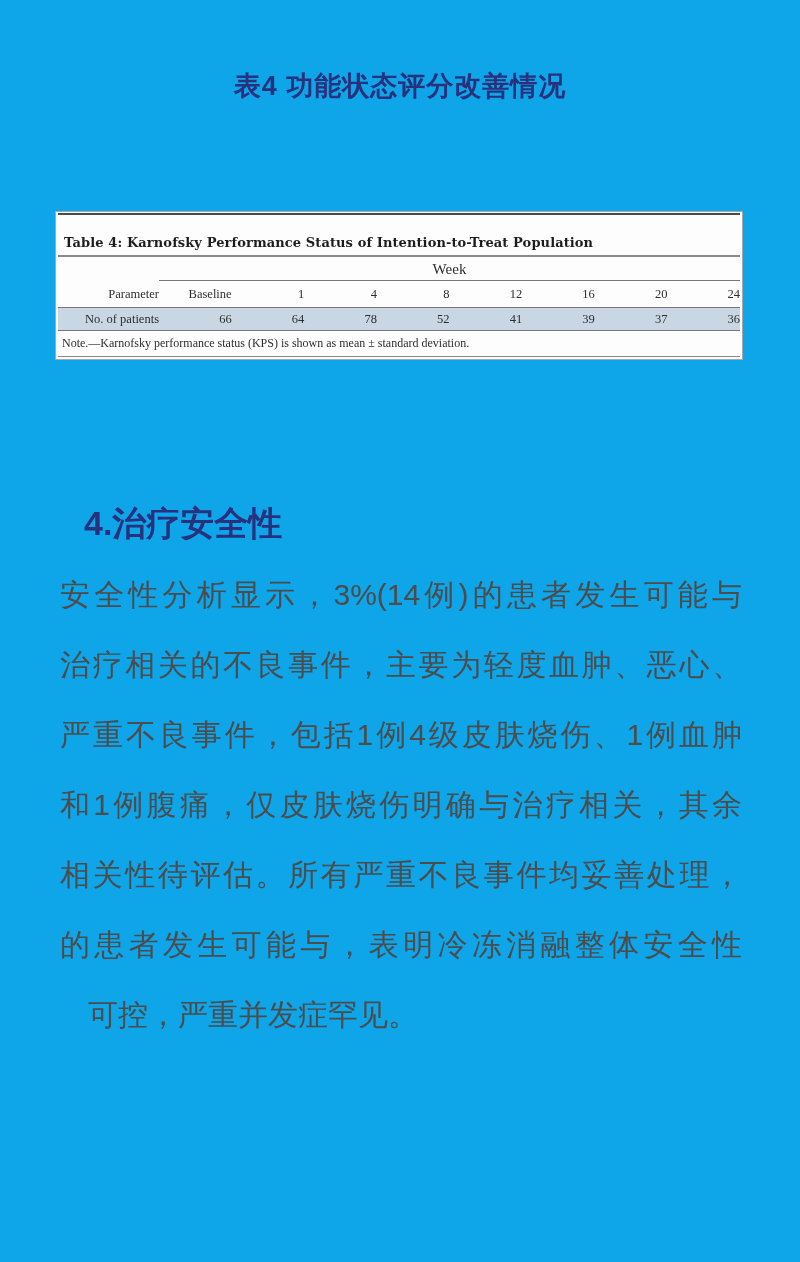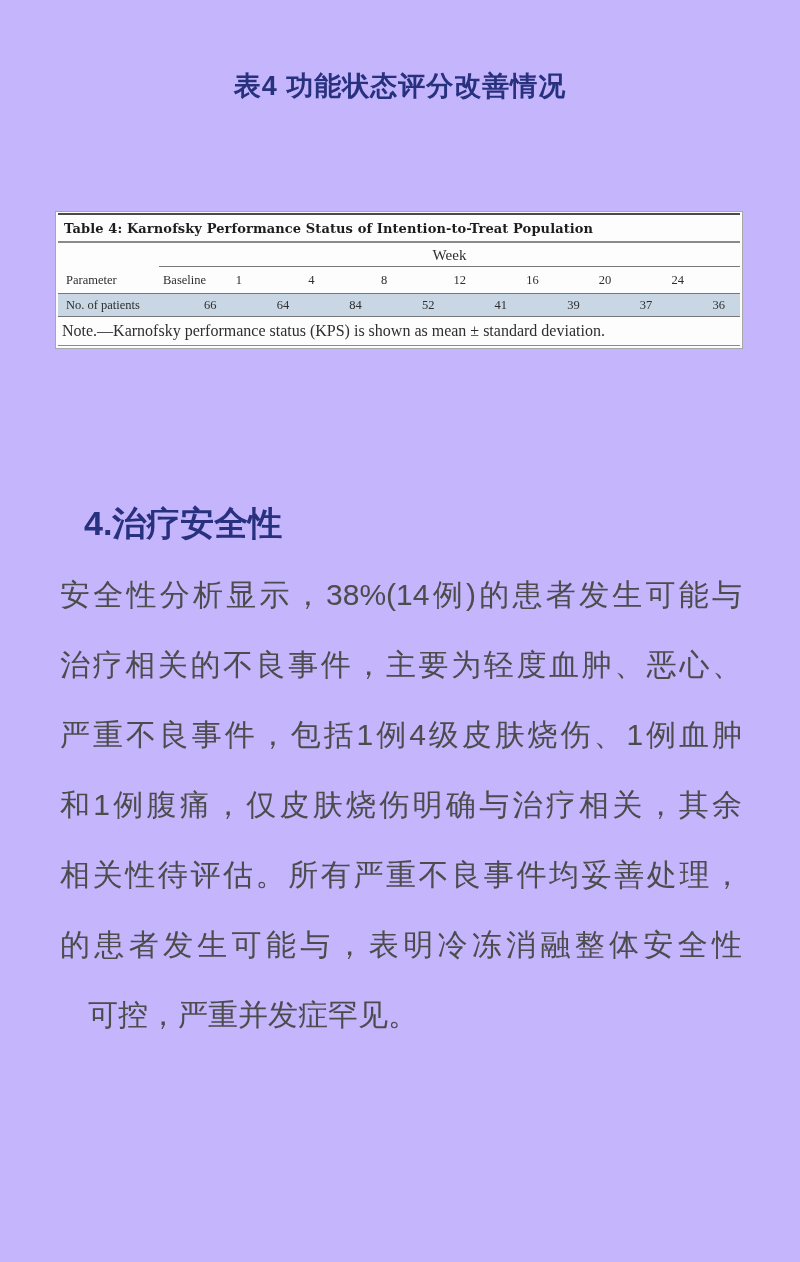--- a/index.html
+++ b/index.html
@@ -1,53 +1,53 @@
 <!DOCTYPE html>
 <html><head>
 <meta charset="utf-8">
 <style>
   html,body{margin:0;padding:0;background:#ffffff;}
   .page{
-    position:relative;width:800px;height:1262px;background:#c4b5fd;
+    position:relative;width:800px;height:1262px;background:#0ea5e9;
     font-family:"Liberation Sans",sans-serif;overflow:hidden;
   }
   
   .doc-title{
     position:absolute;top:70px;left:0;width:800px;
     text-align:center;font-size:27px;font-weight:700;line-height:32px;
     color:#27317d;letter-spacing:1px;
   }
   
   .tbl-box{
     position:absolute;left:55px;top:211px;width:688px;
     border:1px solid #a8a8a8;background:#fdfdfd;
     font-family:"Liberation Serif",serif;color:#333;
     box-sizing:border-box;padding:0 0 2px 0;
   }
   .tbl-inner{border-top:2px solid #4a4a4a;margin:1px 2px 0 2px;}
   .tbl-title{
     font-family:"DejaVu Serif",serif;font-weight:700;font-size:13px;
-    color:#1d1d1d;padding:6px 6px 5px 6px;letter-spacing:.1px;
+    color:#1d1d1d;padding:20px 6px 5px 6px;letter-spacing:.1px;
     border-bottom:2px solid #8a8a8a;
   }
   .tbl-spanner{
     margin-left:101px;text-align:center;font-size:15px;color:#2e2e2e;
     padding:4px 0 2px 0;border-bottom:1px solid #777;
   }
-  .tbl-grid{display:grid;grid-template-columns:101px repeat(8,1fr);}
+  .tbl-grid{display:grid;grid-template-columns:101px repeat(8,1fr);text-align:right;}
   .tbl-grid .cell{
     font-size:12.5px;line-height:14px;padding:4px 0 4px 4px;
     white-space:nowrap;color:#2e2e2e;
   }
   .tbl-grid .cell.first{padding-left:8px;}
   .hdr-row{border-bottom:1px solid #777;}
   .hdr-row .cell{padding-top:6px;padding-bottom:6px;}
   .data-rows{border-bottom:1px solid #777;}
   .row-hl{background:#c9d6e4;gap:41px;}
-  .tbl-note{font-size:16px;color:#2e2e2e;padding:5px 4px 5px 4px;border-bottom:1px solid #8a8a8a;}
+  .tbl-note{font-size:12px;color:#2e2e2e;padding:5px 4px 5px 4px;border-bottom:1px solid #8a8a8a;}
   
   .sec-heading{
     position:absolute;left:60px;top:502px;
     font-size:34px;font-weight:700;line-height:42px;color:#27317d;margin-left:24px;
   }
   
   .body-text{
     position:absolute;left:60px;top:560px;width:682px;
     font-size:30px;line-height:70px;color:#4c4c4c;
   }
@@ -78,36 +78,36 @@
         <div class="cell">12</div>
         <div class="cell">16</div>
         <div class="cell">20</div>
         <div class="cell">24</div>
       </div>
       <div class="data-rows">
         <div class="tbl-grid row-hl">
           <div class="cell first">No. of patients</div>
           <div class="cell">66</div>
           <div class="cell">64</div>
-          <div class="cell">84</div>
+          <div class="cell">78</div>
           <div class="cell">52</div>
           <div class="cell">41</div>
           <div class="cell">39</div>
           <div class="cell">37</div>
           <div class="cell">36</div>
         </div>
       </div>
       <div class="tbl-note">Note.—Karnofsky performance status (KPS) is shown as mean ± standard deviation.</div>
     </div>
   </div>
 
   <div class="sec-heading">4.治疗安全性</div>
 
   <div class="body-text">
-    <div class="body-line">安全性分析显示，38%(14例)的患者发生可能与</div>
+    <div class="body-line">安全性分析显示，3%(14例)的患者发生可能与</div>
     <div class="body-line">治疗相关的不良事件，主要为轻度血肿、恶心、</div>
     <div class="body-line">严重不良事件，包括1例4级皮肤烧伤、1例血肿</div>
     <div class="body-line">和1例腹痛，仅皮肤烧伤明确与治疗相关，其余</div>
     <div class="body-line">相关性待评估。所有严重不良事件均妥善处理，</div>
     <div class="body-line">的患者发生可能与，表明冷冻消融整体安全性</div>
     <div class="body-line last">可控，严重并发症罕见。</div>
   </div>
 
 </div>
 

